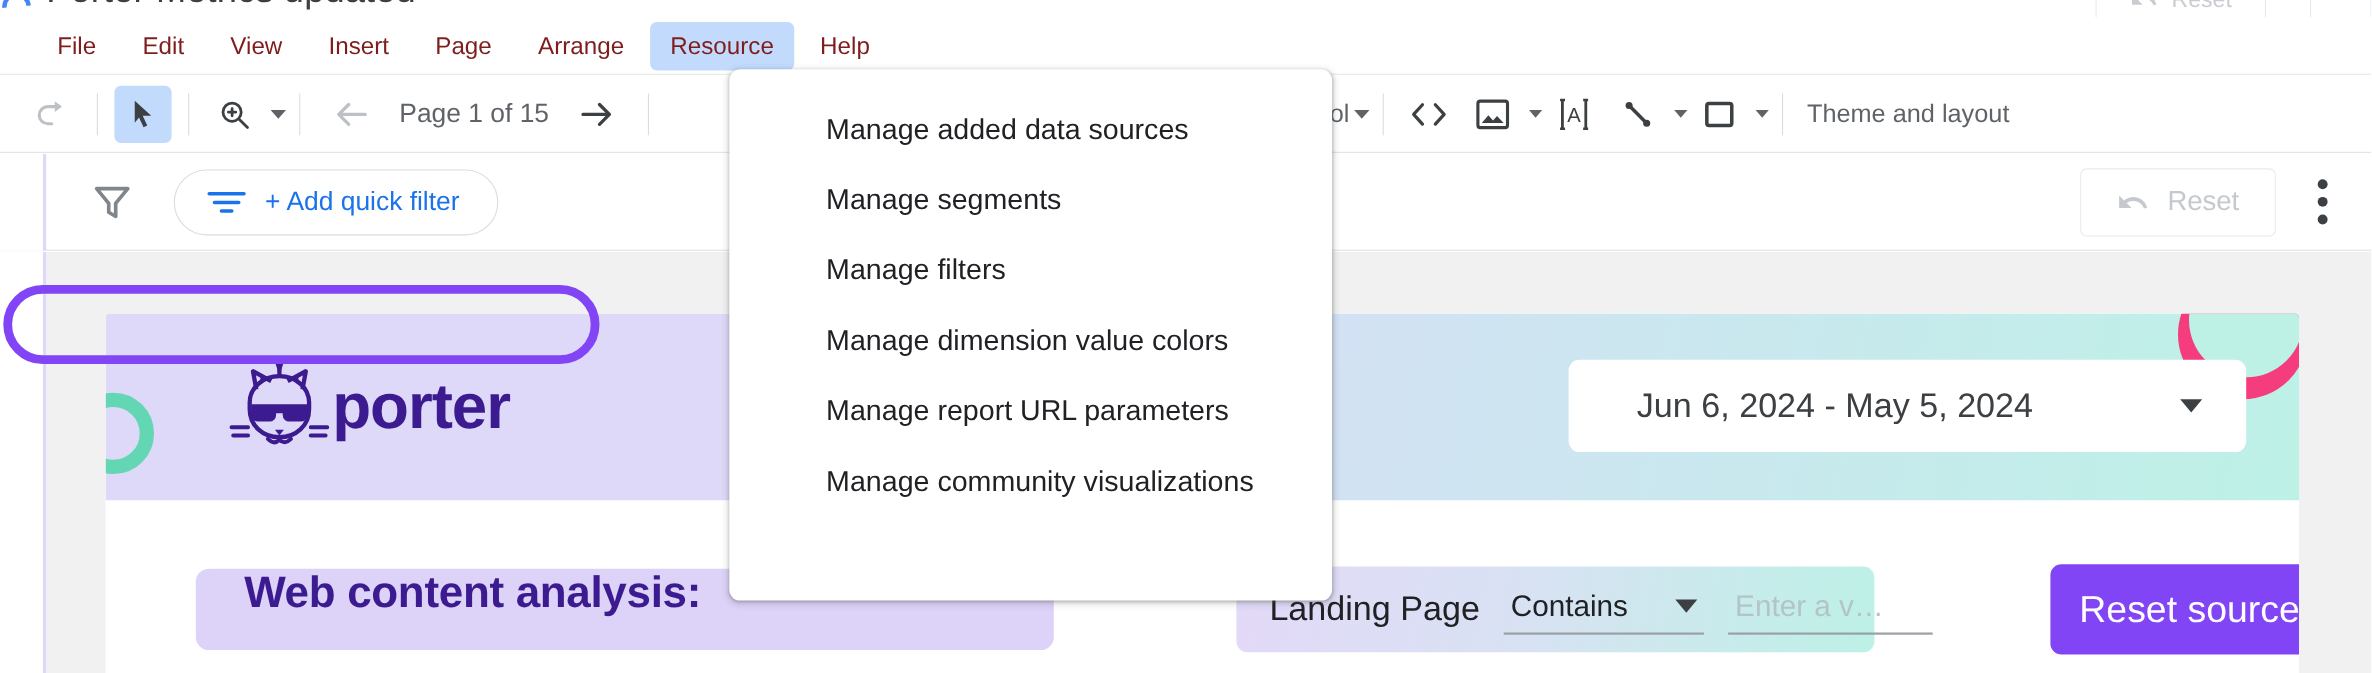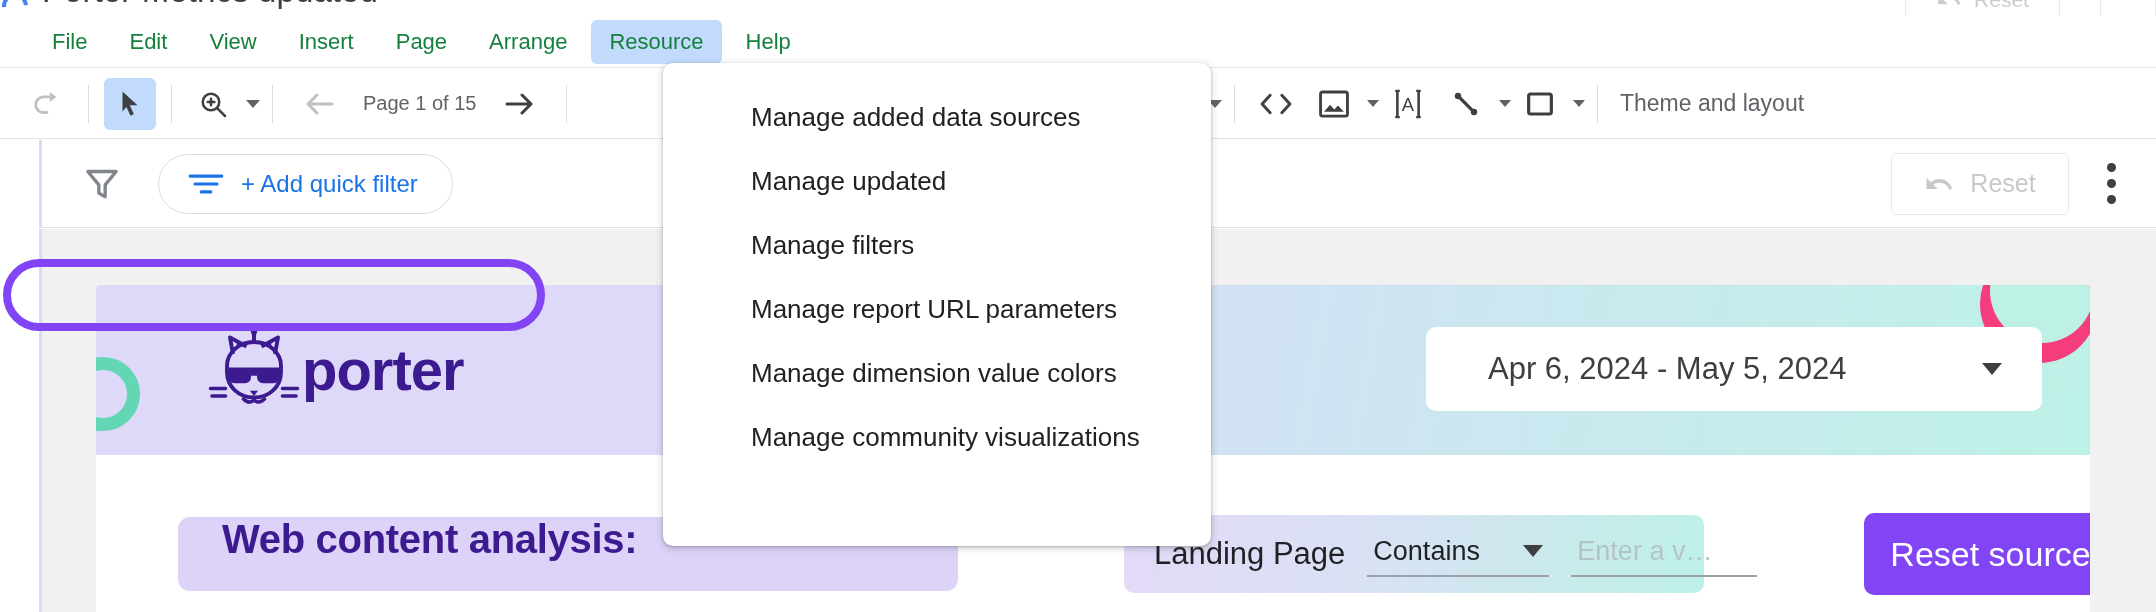--- a/index.html
+++ b/index.html
@@ -37,42 +37,42 @@
     border:1px solid #e8eaed; border-radius:6px; background:#fff;
   }
 
   
   .menubar {
     position:absolute; left:0; top:16px; width:2156px; height:52px;
     background:#fff; display:flex; align-items:center; padding-left:34px;
     border-bottom:1px solid #e6e8ea;
   }
   .menu-item {
-    font-size:22px; color:#15803d; padding:9px 18px; border-radius:6px;
+    font-size:22px; color:#7f1d1d; padding:9px 18px; border-radius:6px;
     margin-right:6px; white-space:nowrap; cursor:default;
   }
   .menu-item.active { background:#c2dbfc; }
 
   
   .toolbar {
     position:absolute; left:0; top:69px; width:2156px; height:70px;
     background:#fff; display:flex; align-items:center; padding-left:18px;
     border-bottom:1px solid #e0e2e5;
   }
   .tb-btn {
     width:52px; height:52px; border-radius:6px;
     display:flex; align-items:center; justify-content:center;
     margin:0 3px; flex:0 0 auto;
   }
   .tb-btn.sel { background:#c2dbfc; }
   .tb-sep { width:1px; height:38px; background:#dadce0; margin:0 12px; flex:0 0 auto; }
   .caret { width:0;height:0;border-left:7px solid transparent;border-right:7px solid transparent;border-top:8px solid #5f6368; margin-left:4px; flex:0 0 auto;}
   .caret.sm { border-left-width:6px;border-right-width:6px;border-top-width:7px; }
   .page-nav { display:flex; align-items:center; gap:14px; margin:0 6px; flex:0 0 auto;}
-  .page-label { font-size:20px; color:#5f6368; white-space:nowrap; }
+  .page-label { font-size:24px; color:#5f6368; white-space:nowrap; }
   .tb-text { font-size:23px; color:#5f6368; white-space:nowrap; margin-left:10px; }
   .tb-group { display:flex; align-items:center; flex:0 0 auto; }
 
   
   .filterbar {
     position:absolute; left:0; top:140px; width:2156px; height:88px;
     background:#fff; display:flex; align-items:center;
     border-bottom:1px solid #e0e2e5;
   }
   .fb-left-stub { width:42px; height:88px; background:#fff; border-right:3px solid #ded9f7; }
@@ -346,21 +346,21 @@
             <g stroke="#3b1b8f" stroke-width="2.4" stroke-linecap="round">
               <path d="M13 45H3M13 50H4M51 45h10M51 50h9"></path>
             </g>
             <path fill="#3b1b8f" d="M29.3 46.5h5.4L32 50z"></path>
             <path fill="none" stroke="#3b1b8f" stroke-width="2.4" stroke-linecap="round" d="M25 52c2.6 2.6 5 2.6 7 .6 2 2 4.4 2 7-.6"></path>
           </svg>
           <span class="logo-word">porter</span>
         </div>
 
         <div class="date-chip">
-          <span class="txt">Apr 6, 2024 - May 5, 2024</span>
+          <span class="txt">Jun 6, 2024 - May 5, 2024</span>
           <span class="tri-down"></span>
         </div>
       </div>
 
       <div class="band2">
         <div class="section-pill">
           <span class="t">Web content analysis:</span>
         </div>
 
         <div class="lp-filter">
@@ -376,21 +376,21 @@
 
         <div class="reset-filters-btn">
           <span class="t">Reset sources</span>
         </div>
       </div>
     </div>
   </div>
 
   <div class="dropdown">
     <div class="dd-item">Manage added data sources</div>
-    <div class="dd-item">Manage updated</div>
+    <div class="dd-item">Manage segments</div>
     <div class="dd-item">Manage filters</div>
+    <div class="dd-item">Manage dimension value colors</div>
     <div class="dd-item">Manage report URL parameters</div>
-    <div class="dd-item">Manage dimension value colors</div>
     <div class="dd-item">Manage community visualizations</div>
   </div>
   <div class="dd-highlight"></div>
 
 </div>
 
 </body></html>

